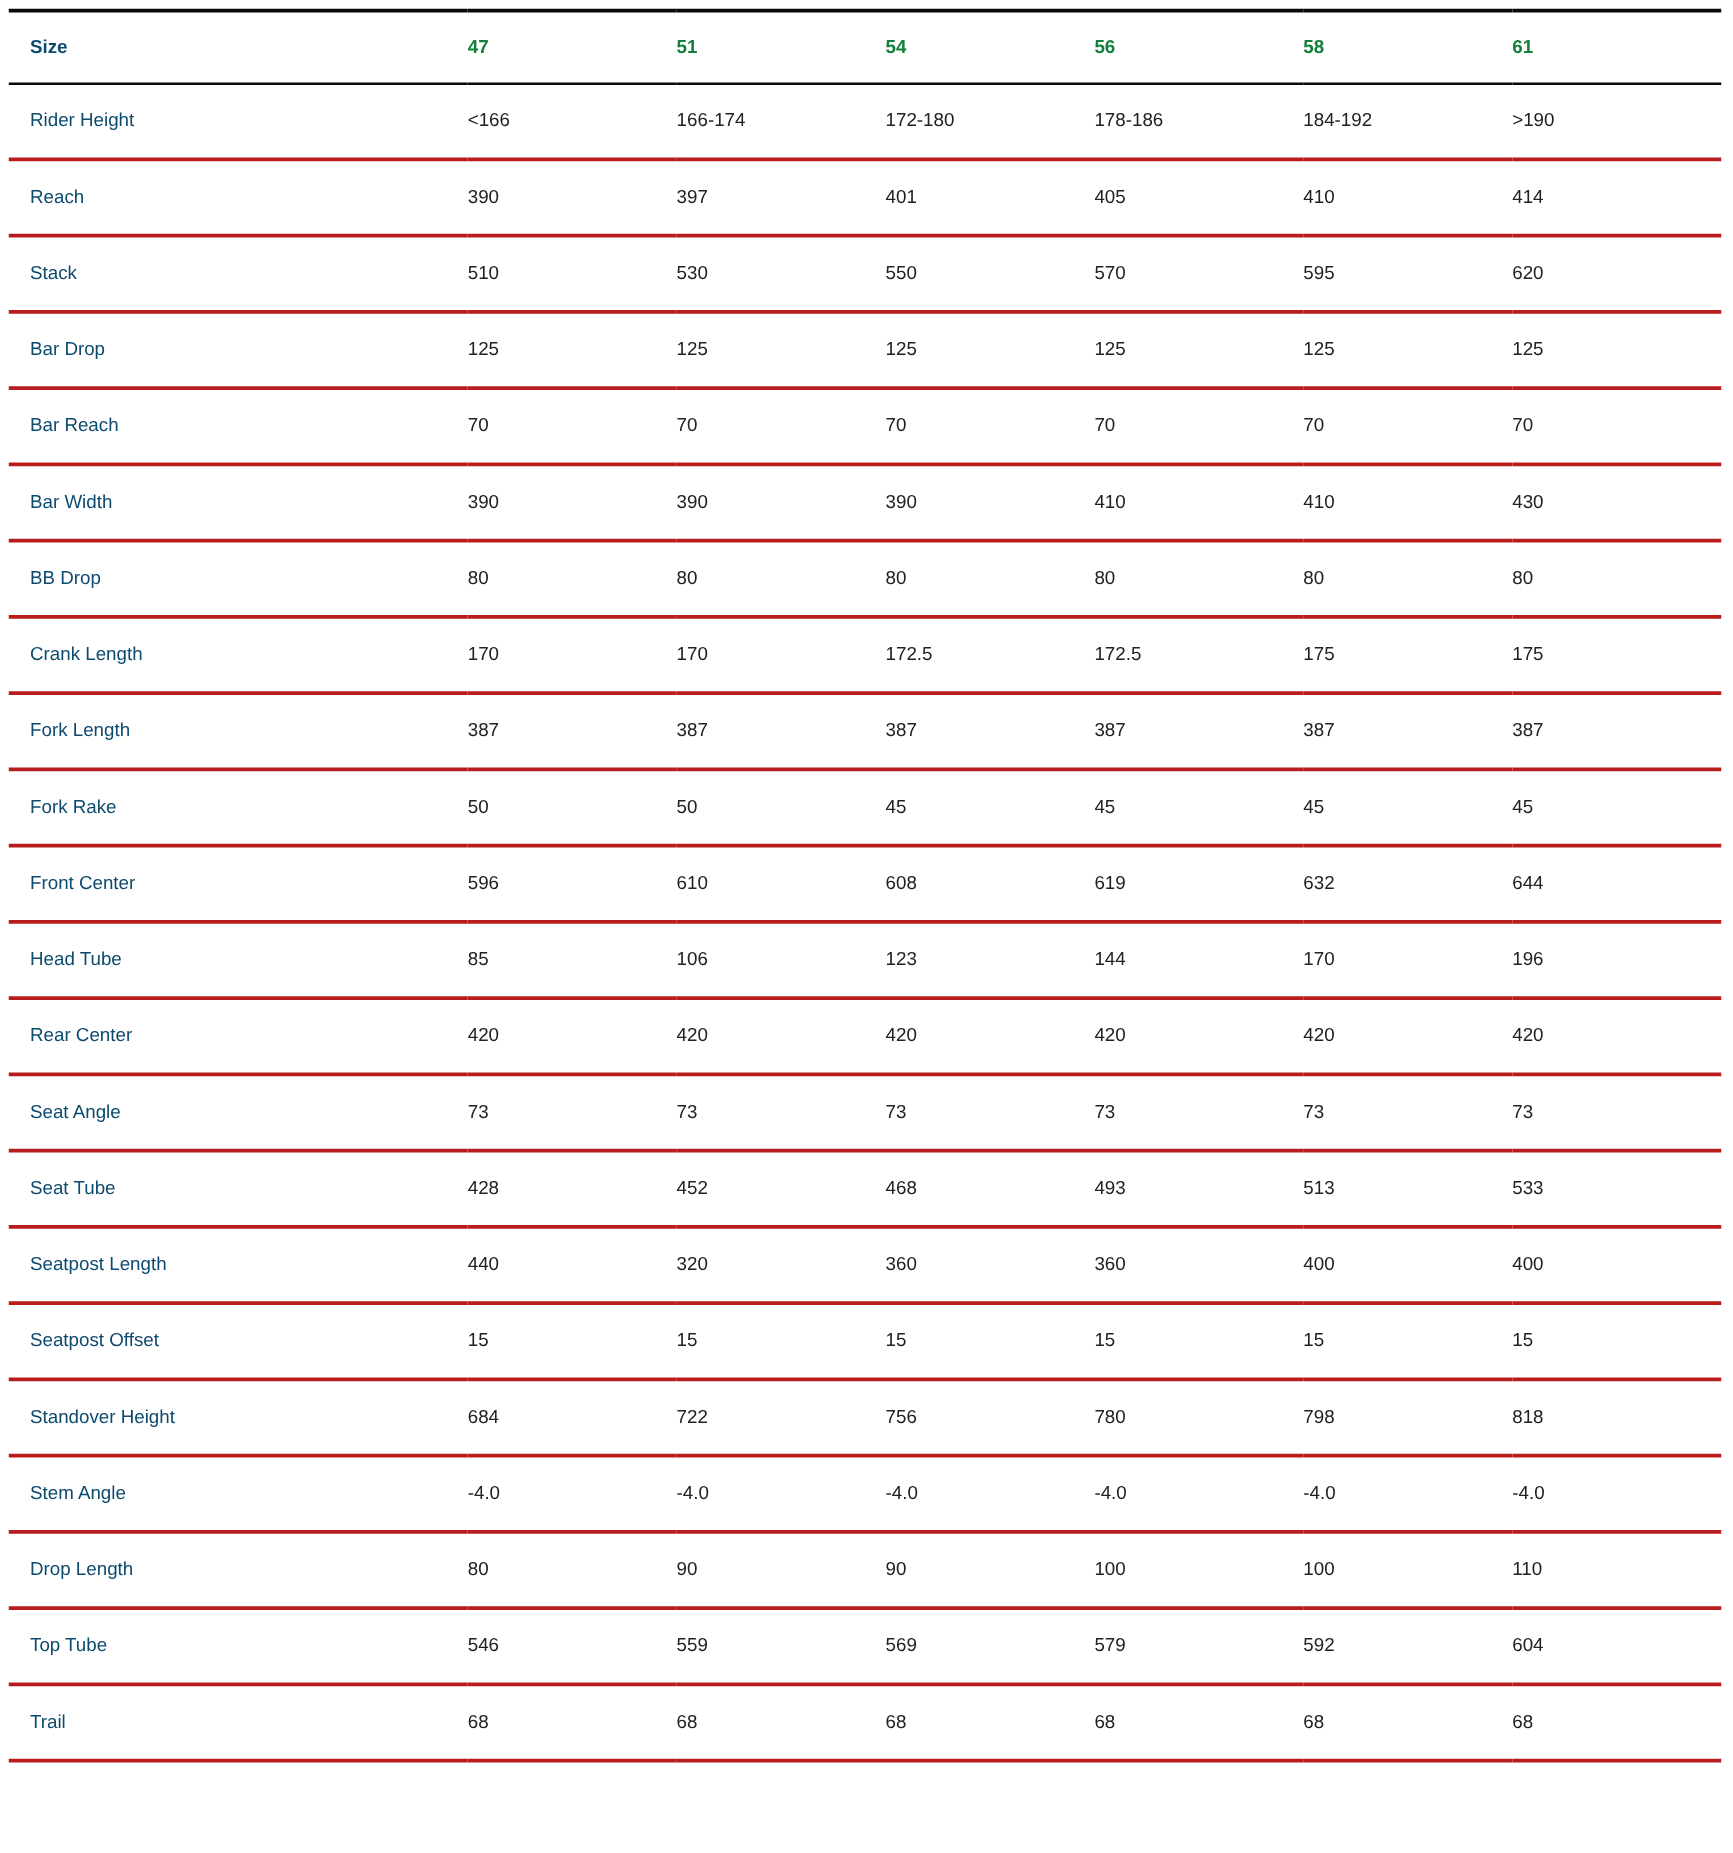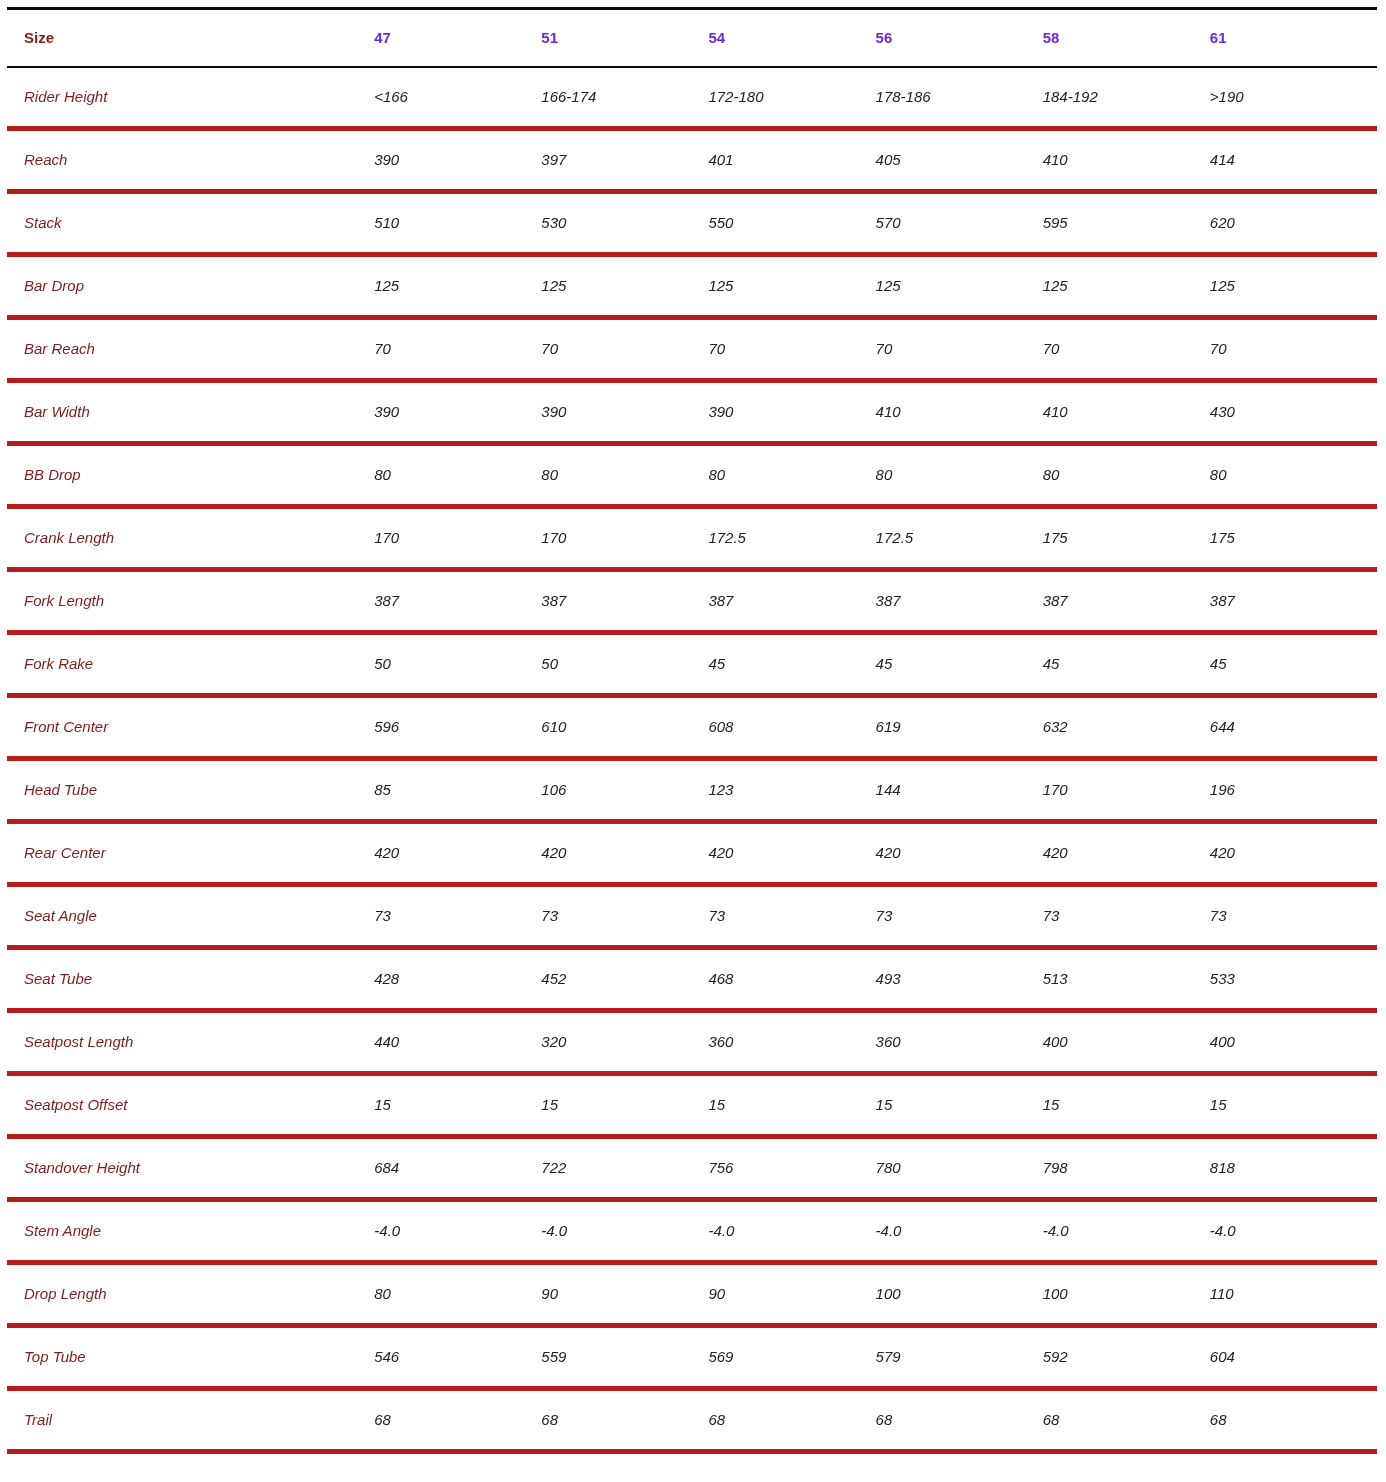--- a/index.html
+++ b/index.html
@@ -20,43 +20,42 @@
     table-layout: fixed;
   }
   thead tr {
     border-top: 3px solid #0a0a0a;
     border-bottom: 2px solid #0a0a0a;
   }
   th {
     text-align: left;
     font-size: 15px;
     font-weight: 700;
-    color: #6d28d9;
+    color: #15803d;
     padding: 19px 4px 19px 0;
     line-height: 18px;
     white-space: nowrap;
   }
   tbody tr {
-    border-bottom: 5px solid #b91c1c;
-    font-style: italic;
+    border-bottom: 3px solid #b91c1c;
   }
   td {
     text-align: left;
     font-size: 15px;
     font-weight: 400;
     color: #222222;
     padding: 20px 4px 20px 0;
     line-height: 18px;
     white-space: nowrap;
   }
   .col-label { width: 26.8%; }
   .col-size  { width: 12.2%; }
   th.label-cell, td.label-cell {
     padding-left: 17px;
-    color: #7f1d1d;
+    color: #0c4a6e;
   }
 </style>
 </head>
 <body>
 
 <div class="page">
   <table class="geo-table">
     <colgroup>
       <col class="col-label">
       <col class="col-size">

